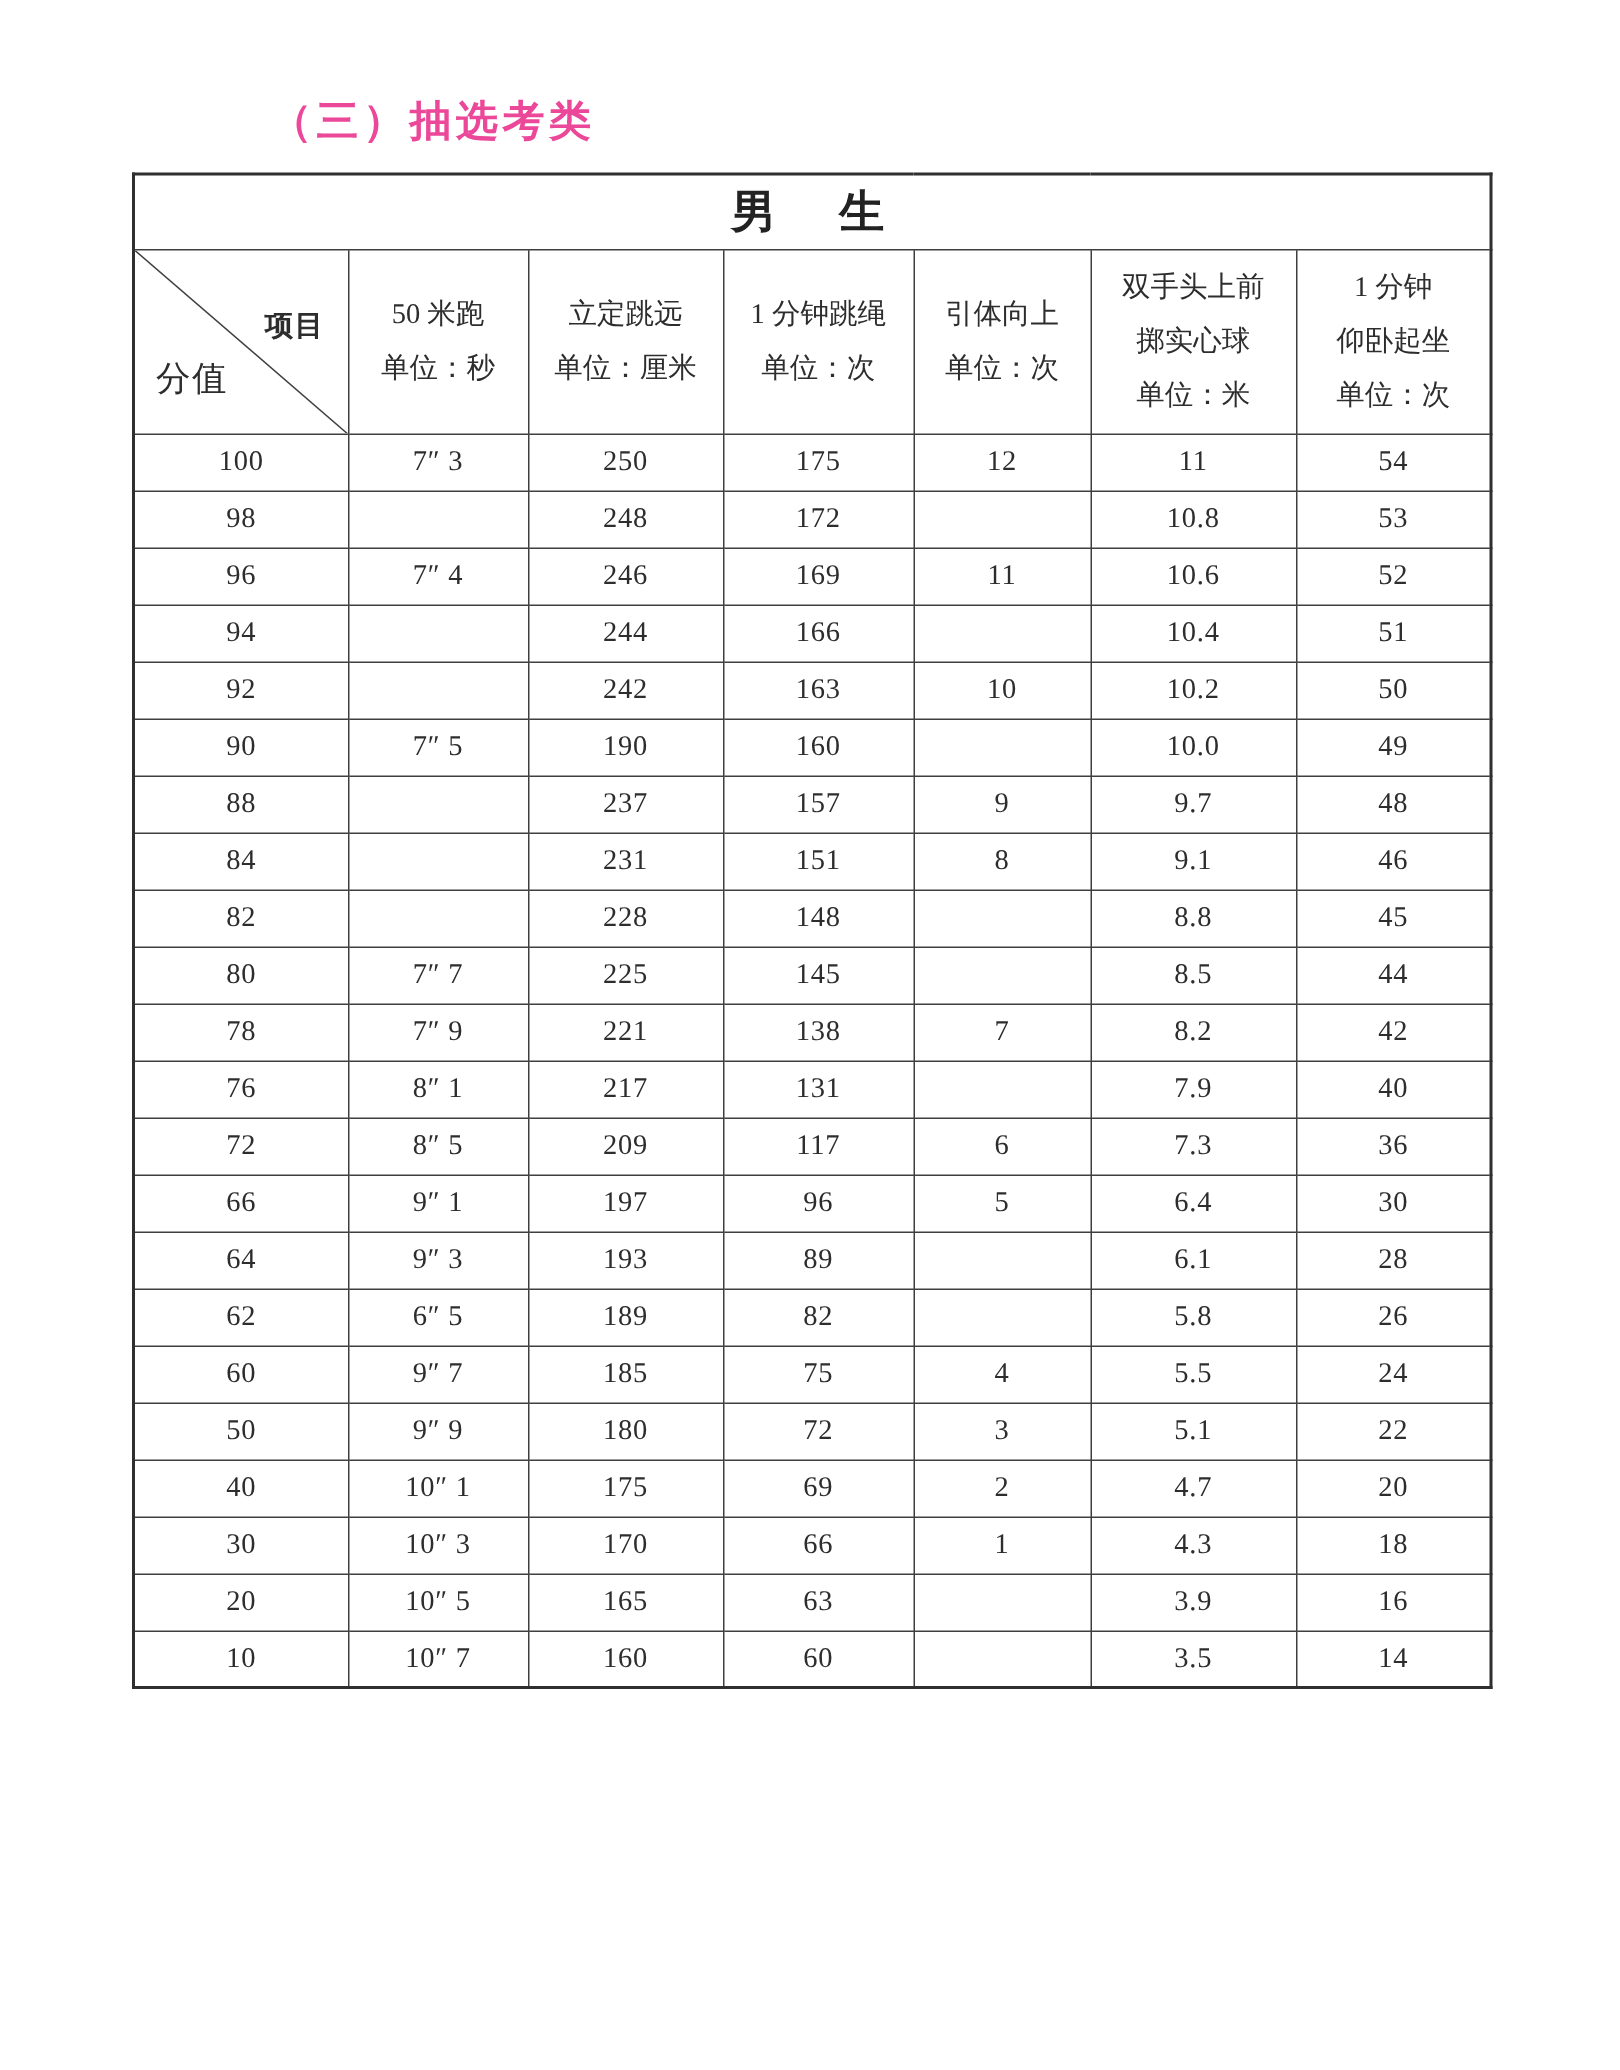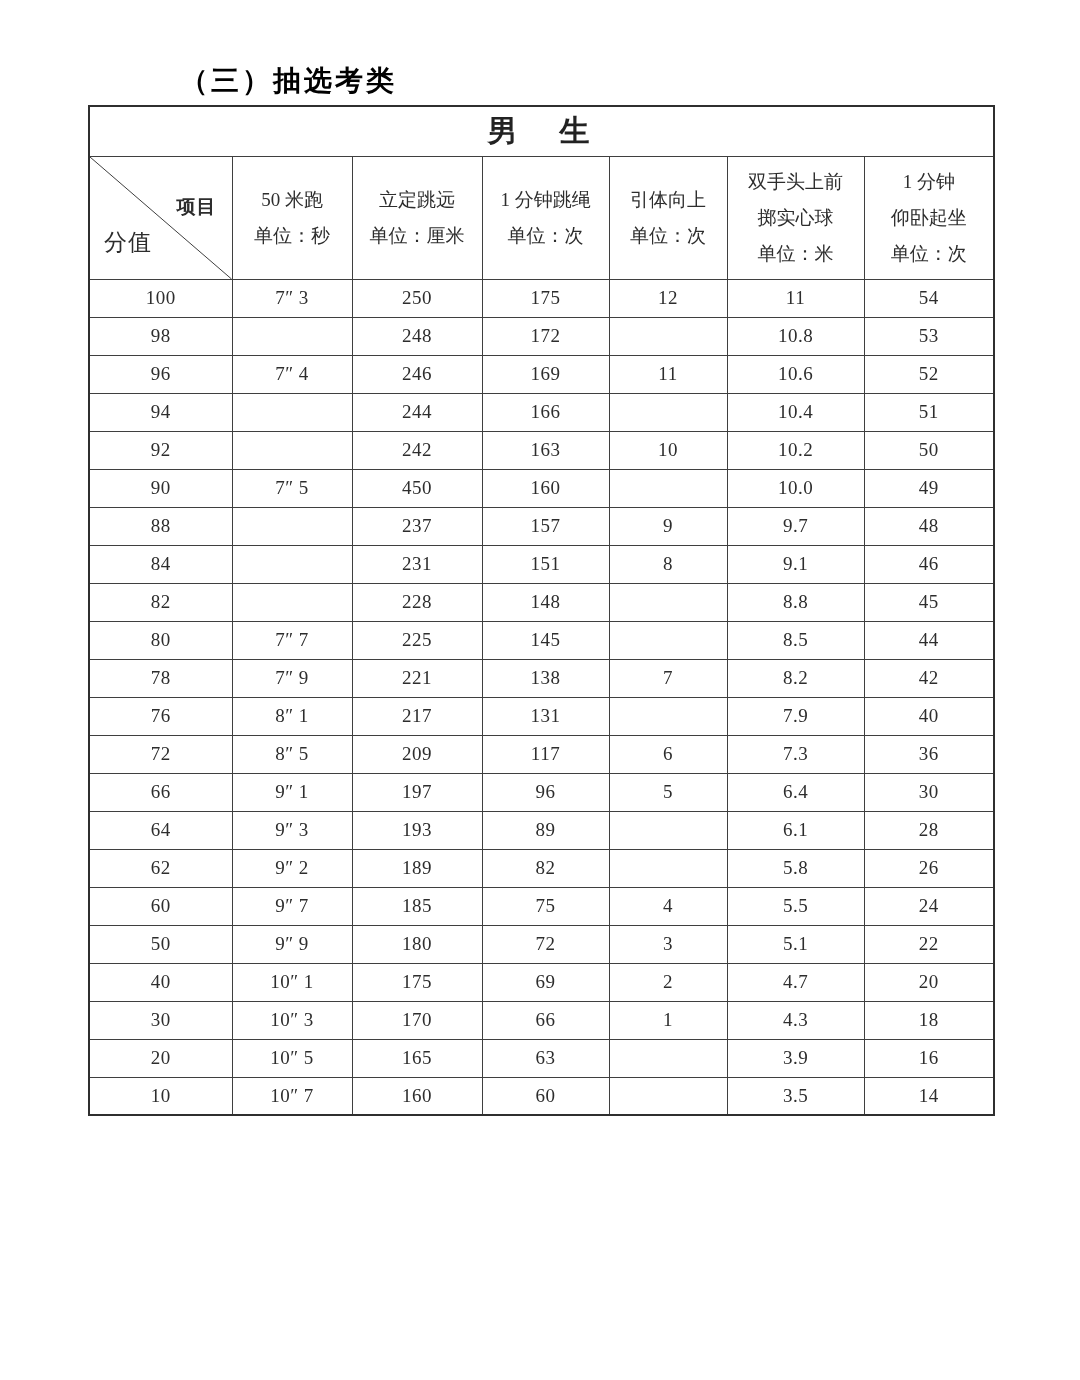--- a/index.html
+++ b/index.html
@@ -10,23 +10,23 @@
     position:relative;
     overflow:hidden;
   }
   .page { position:absolute; inset:0; background:#ffffff; }
   .doc-title {
     position:absolute;
     left:180px; top:62px;
     font-size:28px;
     font-weight:bold;
     letter-spacing:3px;
-    color:#000000;
-  }
-  .tbl-wrap { position:absolute; left:88px; top:105px; width:752px; }
+    color:#ec4899;
+  }
+  .tbl-wrap { position:absolute; left:88px; top:115px; width:752px; }
   table.score-table {
     width:905px;
     border-collapse:collapse;
     table-layout:fixed;
     border:2px solid #2f2f2f;
   }
   table.score-table th, table.score-table td {
     border:1px solid #3f3f3f;
     text-align:center;
     vertical-align:middle;
@@ -152,21 +152,21 @@
             <td></td>
             <td>242</td>
             <td>163</td>
             <td>10</td>
             <td>10.2</td>
             <td>50</td>
           </tr>
           <tr>
             <td>90</td>
             <td>7″ 5</td>
-            <td>450</td>
+            <td>190</td>
             <td>160</td>
             <td></td>
             <td>10.0</td>
             <td>49</td>
           </tr>
           <tr>
             <td>88</td>
             <td></td>
             <td>237</td>
             <td>157</td>
@@ -241,21 +241,21 @@
             <td>64</td>
             <td>9″ 3</td>
             <td>193</td>
             <td>89</td>
             <td></td>
             <td>6.1</td>
             <td>28</td>
           </tr>
           <tr>
             <td>62</td>
-            <td>9″ 2</td>
+            <td>6″ 5</td>
             <td>189</td>
             <td>82</td>
             <td></td>
             <td>5.8</td>
             <td>26</td>
           </tr>
           <tr>
             <td>60</td>
             <td>9″ 7</td>
             <td>185</td>

